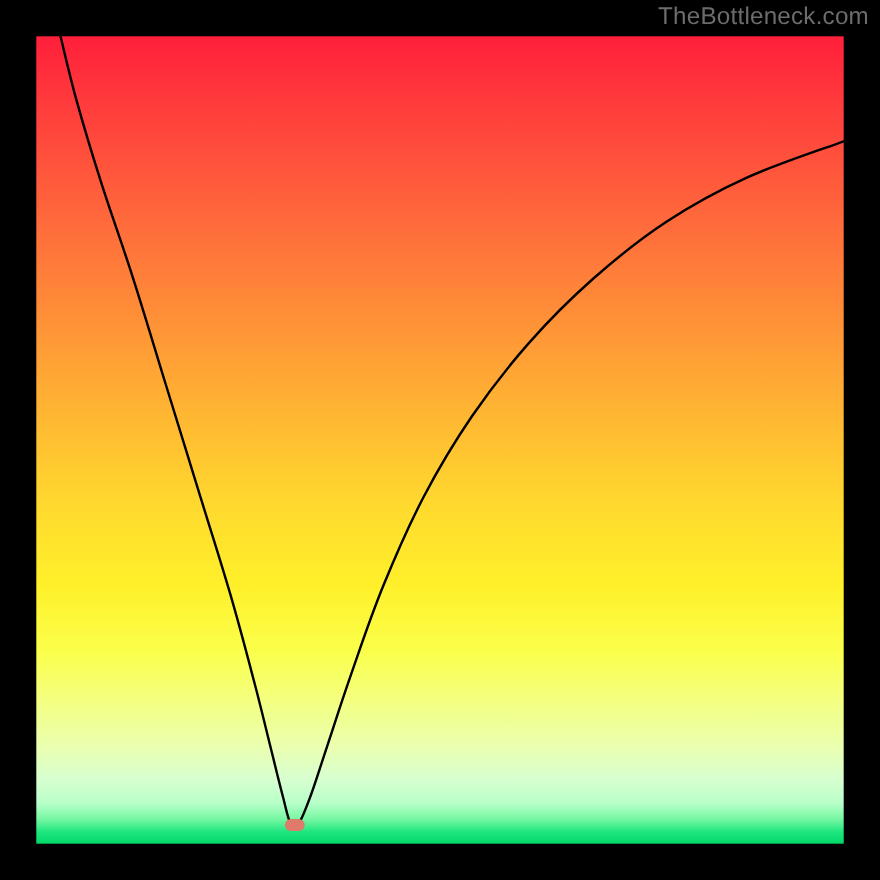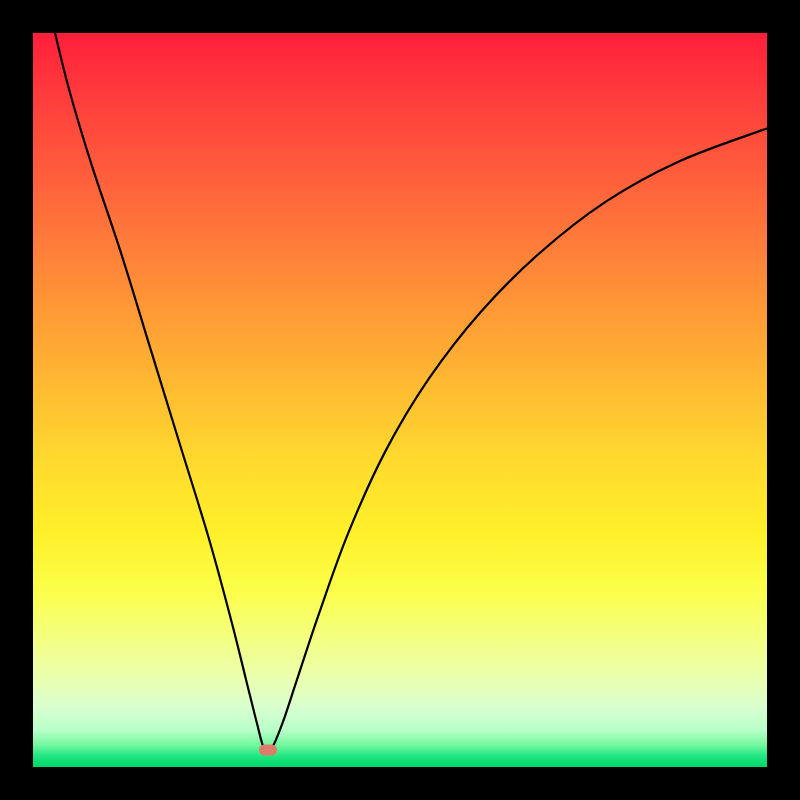--- a/index.html
+++ b/index.html
@@ -68,19 +68,20 @@
     height: 11px;
     background: #e07a6a;
     border-radius: 6px;
     transform: translate(-50%, -50%);
   }
 </style>
 </head>
 <body>
 
 <div class="frame">
+  <div class="watermark">TheBottleneck.com</div>
   <div class="plot-area">
     <svg class="curve" viewBox="0 0 734 734">
       <path id="curve-path" fill="none" stroke="#000" stroke-width="2.2" stroke-linecap="round" stroke-linejoin="round" d="M 22.02 0 C 24.66 10.57, 30.09 34.94, 36.70 58.72 C 43.31 82.50, 49.47 103.05, 58.72 132.12 C 67.97 161.19, 77.51 187.17, 88.08 220.20 C 98.65 253.23, 106.87 281.27, 117.44 315.62 C 128.01 349.97, 136.23 376.69, 146.80 411.04 C 157.37 445.39, 166.91 474.75, 176.16 506.46 C 185.41 538.17, 191.57 562.10, 198.18 587.20 C 204.79 612.30, 208.24 627.42, 212.86 645.92 C 217.48 664.42, 220.57 677.41, 223.87 689.96 C 227.17 702.51, 228.57 711.03, 231.21 715.65 C 233.85 720.27, 235.25 720.27, 238.55 715.65 C 241.85 711.03, 244.94 702.51, 249.56 689.96 C 254.18 677.41, 257.63 665.74, 264.24 645.92 C 270.85 626.10, 277.01 606.28, 286.26 579.86 C 295.51 553.44, 303.73 528.19, 315.62 499.12 C 327.51 470.05, 337.79 446.13, 352.32 418.38 C 366.85 390.63, 379.18 370.08, 396.36 344.98 C 413.54 319.88, 427.92 301.38, 447.74 278.92 C 467.56 256.46, 484.00 240.02, 506.46 220.20 C 528.92 200.38, 547.42 185.33, 572.52 168.82 C 597.62 152.30, 616.85 141.66, 645.92 128.45 C 674.99 115.24, 718.15 101.37, 734.00 95.42"></path>
     </svg>
     <div id="marker" class="marker" style="left: 234.88px; top: 717.118px;"></div>
   </div>
 </div>
 
 </body></html>

